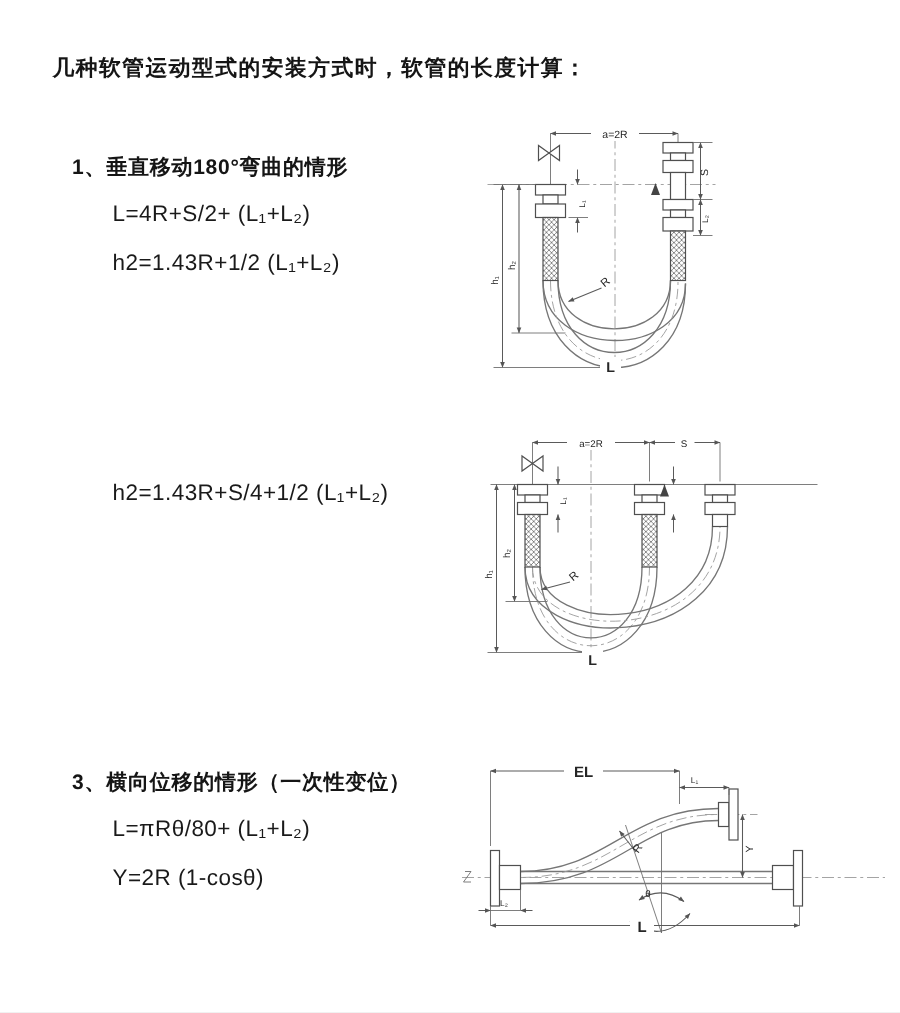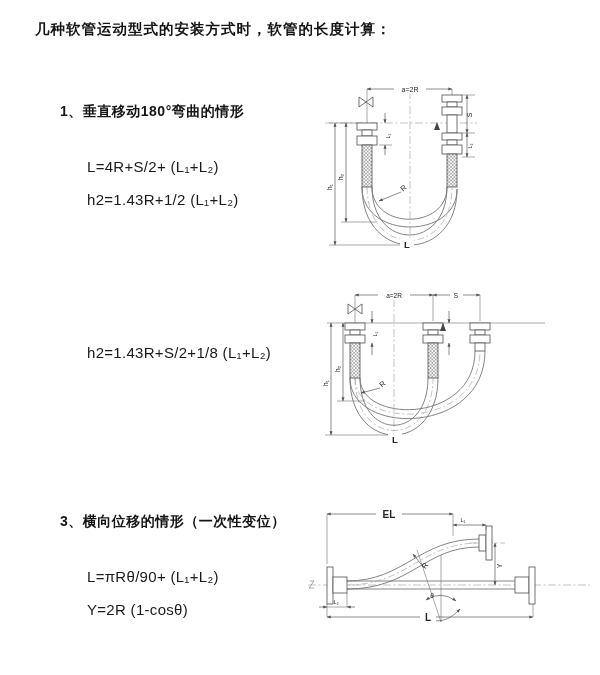--- a/index.html
+++ b/index.html
@@ -2,26 +2,26 @@
 <html><head>
 <meta charset="utf-8">
 <style>
   html,body{margin:0;padding:0;background:#e8e8e8;}
   .page{
     position:relative;width:600px;height:675px;background:#fff;
     font-family:"Liberation Sans","DejaVu Sans",sans-serif;
     color:#111;overflow:hidden;
   }
   .doc-title{
-    position:absolute;left:35px;top:20px;
+    position:absolute;left:35px;top:36px;
     font-size:14.5px;font-weight:bold;letter-spacing:1px;color:#151515;
   }
-  .section{position:absolute;left:60px;}
+  .section{position:absolute;left:48px;}
   .section .heading{font-size:14px;font-weight:bold;letter-spacing:0.5px;color:#151515;}
-  .section .formulas{margin:29px 0 0 27px;}
+  .section .formulas{margin:5px 0 0 27px;}
   .section .formula{font-size:15px;line-height:33px;letter-spacing:0.3px;color:#1a1a1a;white-space:pre;}
   svg{position:absolute;overflow:visible;}
   
   .dl{stroke:#5a5a5a;stroke-width:0.7;fill:none;}
   .cl{stroke:#9a9a9a;stroke-width:0.6;fill:none;stroke-dasharray:8 2.5 2 2.5;}
   .hs{stroke:#767676;stroke-width:0.9;fill:none;}
   .hsd{stroke:#9a9a9a;stroke-width:0.6;fill:none;stroke-dasharray:7 2.5 2 2.5;}
   .ft{fill:#fff;stroke:#4f4f4f;stroke-width:0.8;}
   .hf{fill:url(#hx);stroke:#4f4f4f;stroke-width:0.8;}
   .lb{fill:#262626;}
@@ -138,21 +138,21 @@
       <text class="lb" x="90" y="115" font-size="7.5" text-anchor="middle" transform="rotate(-40 90 115)">R</text>
     </g>
     <g>
       <rect class="bgw" x="85" y="163" width="14" height="12"></rect>
       <text class="lb" x="92" y="173" font-size="9.5" font-weight="bold" text-anchor="middle">L</text>
     </g>
   </svg>
 
   <div class="section" style="top:307px">
     <div class="formulas">
-      <div class="formula">h2=1.43R+S/2+1/8 (L₁+L₂)</div>
+      <div class="formula">h2=1.43R+S/4+1/2 (L₁+L₂)</div>
     </div>
   </div>
 
   <svg style="left:315px;top:283px" width="285" height="170" viewBox="0 0 285 170">
     <g>
       <path class="cl" d="M79,16 V162"></path>
       <path class="thn" d="M12,40 H230"></path>
       <path class="thn" d="M40,12 V40"></path>
       <path class="thn" d="M118,12 V38"></path>
       <path class="thn" d="M165,12 V38"></path>
@@ -221,21 +221,21 @@
     </g>
     <g>
       <rect class="bgw" x="73" y="150" width="14" height="12"></rect>
       <text class="lb" x="80" y="160" font-size="9.5" font-weight="bold" text-anchor="middle">L</text>
     </g>
   </svg>
 
   <div class="section" style="top:513px">
     <div class="heading">3、横向位移的情形（一次性变位）</div>
     <div class="formulas">
-      <div class="formula">L=πRθ/90+ (L₁+L₂)</div>
+      <div class="formula">L=πRθ/80+ (L₁+L₂)</div>
       <div class="formula">Y=2R (1-cosθ)</div>
     </div>
   </div>
 
   <svg style="left:300px;top:500px" width="300" height="145" viewBox="0 0 300 145">
     <g>
       <path class="cl" d="M8,85 H290"></path>
       <path class="cl" d="M170,43 H205"></path>
       <path class="thn" d="M10,81 l4,0 l-5,7 l5,0"></path>
     </g>

